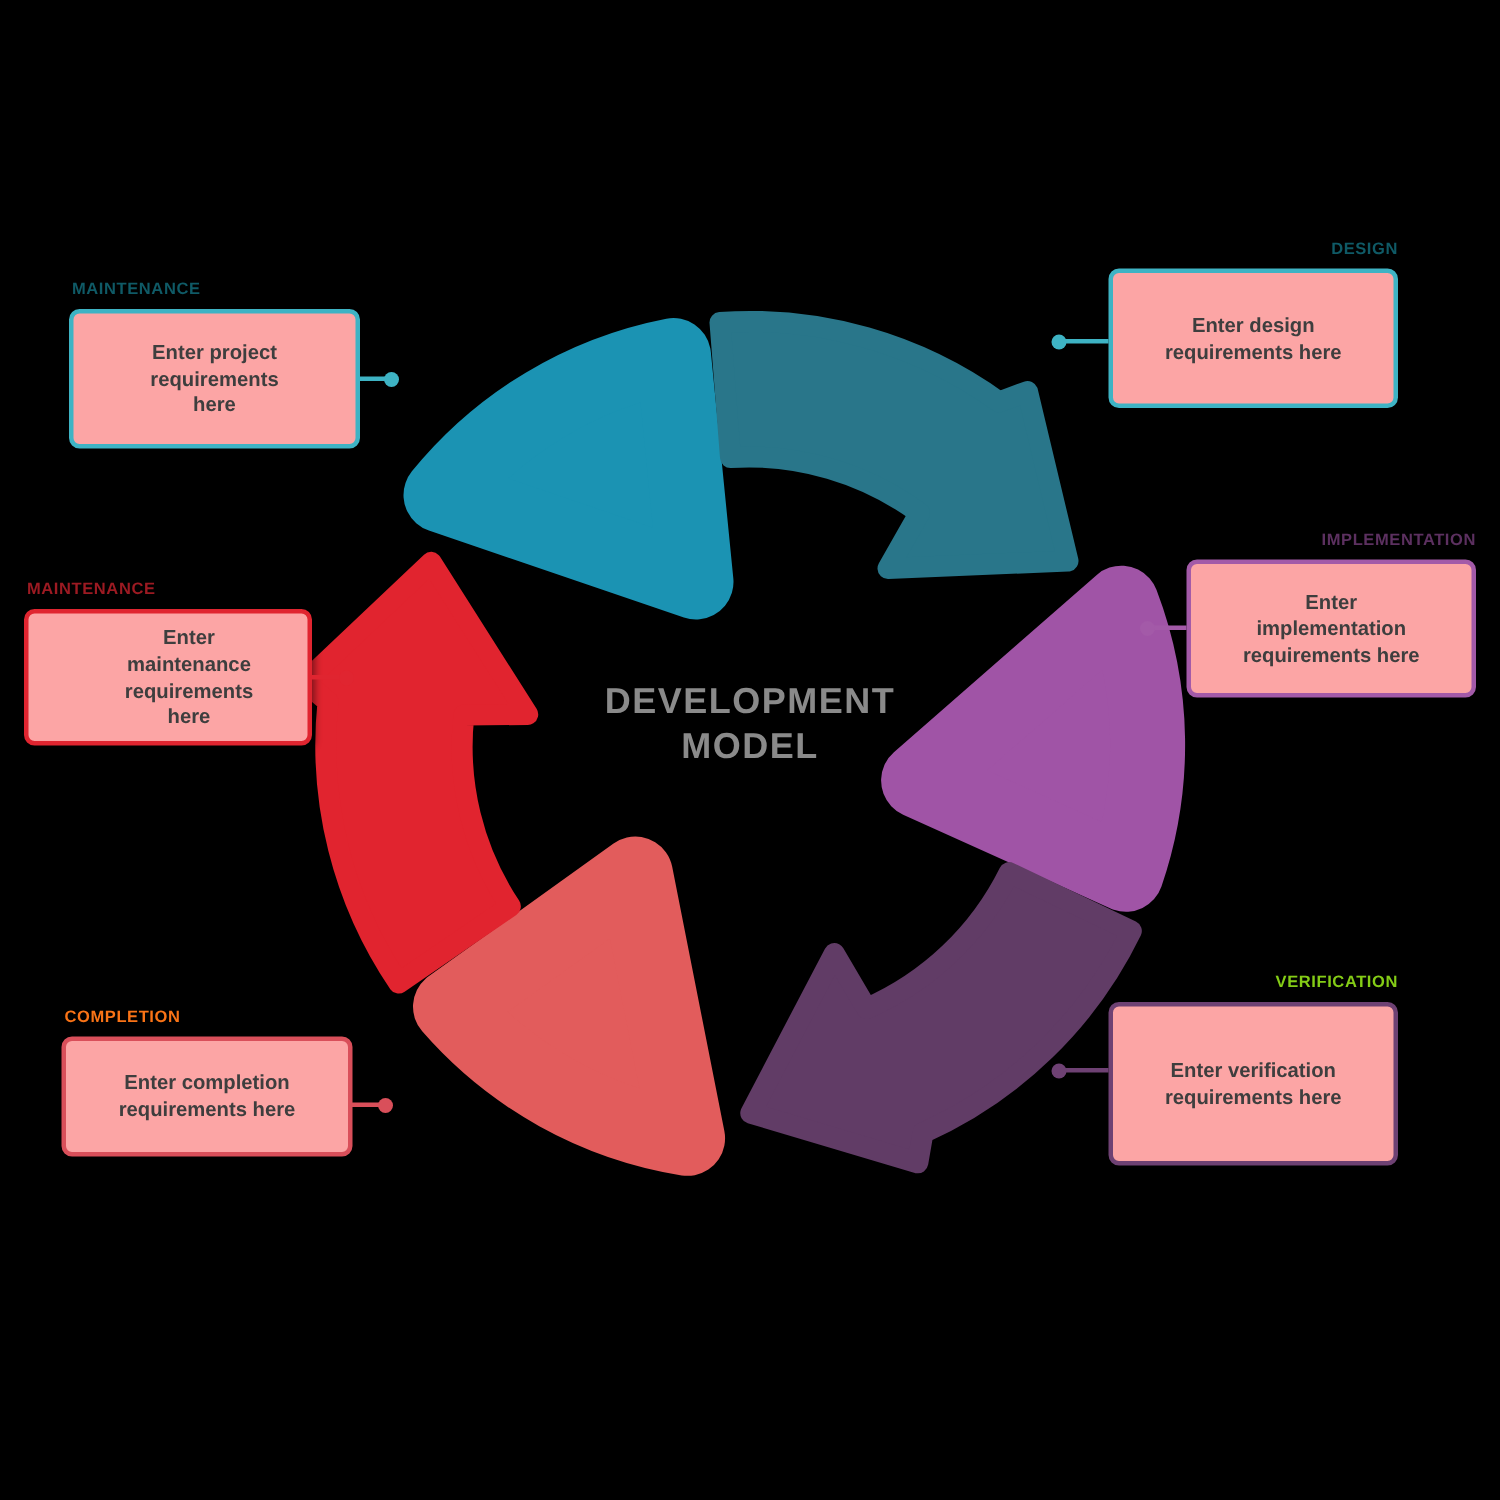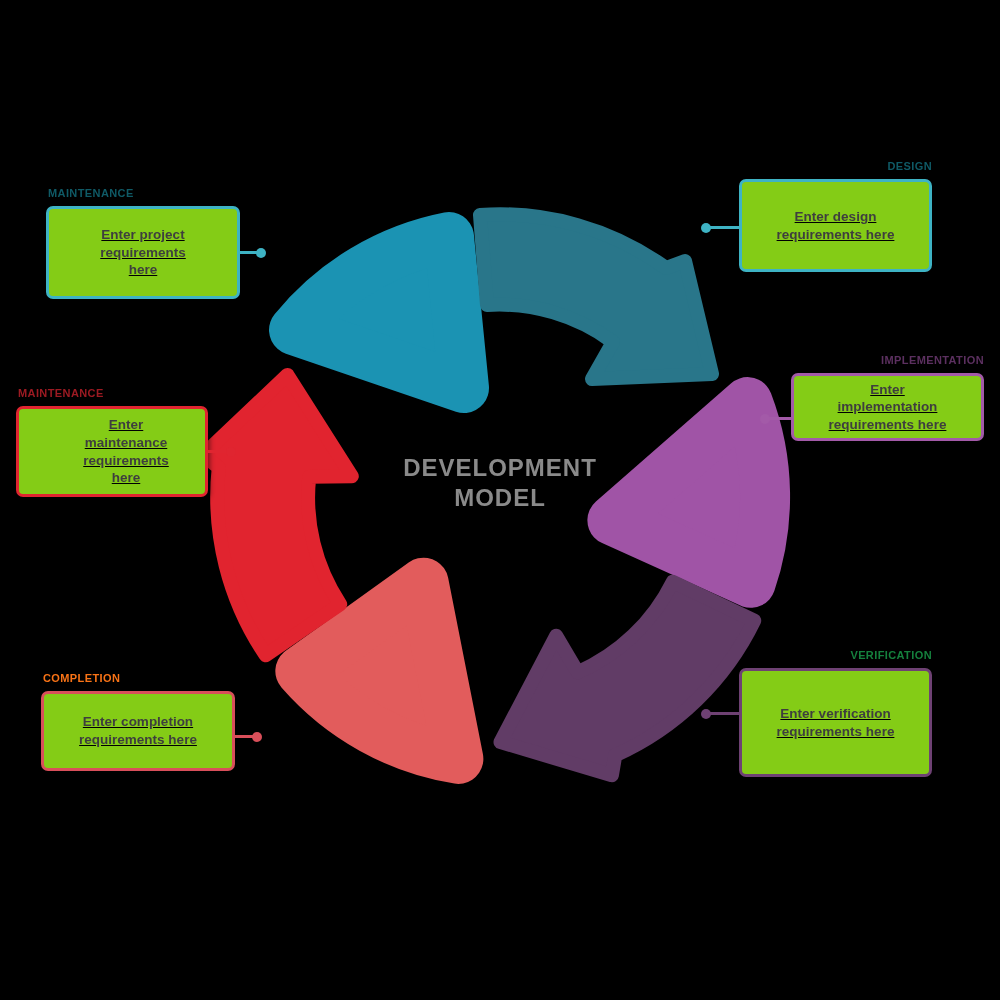--- a/index.html
+++ b/index.html
@@ -22,25 +22,24 @@
     text-align:center;font-weight:bold;font-size:24px;
     letter-spacing:1px;line-height:30px;z-index:3;
   }
 
   
   .stage-label{
     position:absolute;font-size:11px;font-weight:bold;
     letter-spacing:.4px;z-index:2;
   }
   .stage-box{
-    position:absolute;background:#84cc16;border:3px solid #999;
+    position:absolute;background:#fca5a5;border:3px solid #999;
     border-radius:7px;display:flex;align-items:center;justify-content:center;
     box-sizing:border-box;z-index:2;
     box-shadow:2px 3px 5px rgba(0,0,0,.45);
-    text-decoration:underline;
   }
   .stage-text{
     font-size:13.5px;font-weight:bold;color:#3e3e3e;
     line-height:1.3;text-align:center;padding:0 26px;
   }
   .pad-wide{padding:0 38px;}
   .connector-line{position:absolute;height:3px;z-index:2;}
   .connector-dot{position:absolute;width:10px;height:10px;border-radius:50%;z-index:2;}
 
   
@@ -48,21 +47,21 @@
   .box-requirements{left:46px;top:206px;width:194px;height:93px;}
   .line-requirements{left:239px;top:251px;width:20px;}
   .dot-requirements{left:256px;top:248px;}
 
   .lbl-design{left:739px;top:160px;width:193px;text-align:right;}
   .box-design{left:739px;top:179px;width:193px;height:93px;}
   .line-design{left:709px;top:226px;width:30px;}
   .dot-design{left:701px;top:223px;}
 
   .lbl-implementation{left:791px;top:354px;width:193px;text-align:right;}
-  .box-implementation{left:791px;top:373px;width:193px;height:68px;}
+  .box-implementation{left:791px;top:373px;width:193px;height:92px;}
   .line-implementation{left:768px;top:417px;width:23px;}
   .dot-implementation{left:760px;top:414px;}
 
   .lbl-verification{left:739px;top:649px;width:193px;text-align:right;}
   .box-verification{left:739px;top:668px;width:193px;height:109px;}
   .line-verification{left:709px;top:712px;width:30px;}
   .dot-verification{left:701px;top:709px;}
 
   .lbl-completion{left:43px;top:672px;}
   .box-completion{left:41px;top:691px;width:194px;height:80px;}
@@ -122,21 +121,21 @@
   <div class="stage">
     <div class="stage-label lbl-implementation" style="color: rgb(92, 48, 96);">IMPLEMENTATION</div>
     <div class="stage-box box-implementation" style="border-color: rgb(163, 90, 168);">
       <div class="stage-text">Enter implementation requirements here</div>
     </div>
     <div class="connector-line line-implementation" style="background: rgb(163, 90, 168);"></div>
     <div class="connector-dot dot-implementation" style="background: rgb(163, 90, 168);"></div>
   </div>
 
   <div class="stage">
-    <div class="stage-label lbl-verification" style="color: #15803d;">VERIFICATION</div>
+    <div class="stage-label lbl-verification" style="color: #84cc16;">VERIFICATION</div>
     <div class="stage-box box-verification" style="border-color: rgb(110, 65, 115);">
       <div class="stage-text">Enter verification requirements here</div>
     </div>
     <div class="connector-line line-verification" style="background: rgb(110, 65, 115);"></div>
     <div class="connector-dot dot-verification" style="background: rgb(110, 65, 115);"></div>
   </div>
 
   <div class="stage">
     <div class="stage-label lbl-completion" style="color: #f97316;">COMPLETION</div>
     <div class="stage-box box-completion" style="border-color: rgb(217, 79, 90);">

